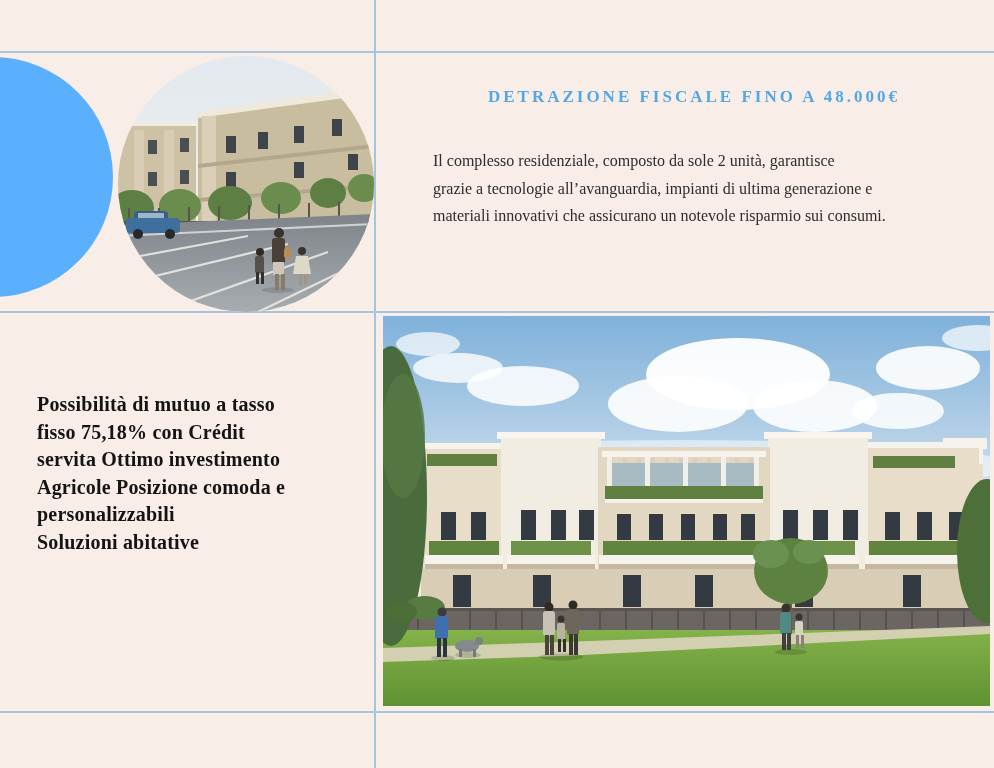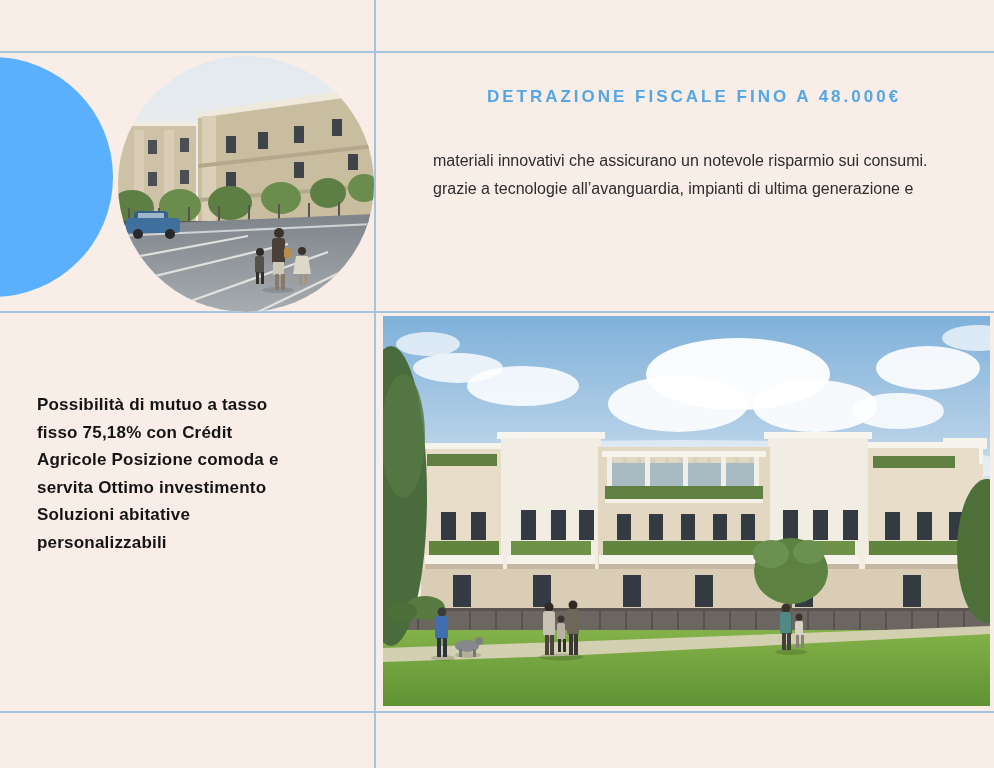--- a/index.html
+++ b/index.html
@@ -7,21 +7,21 @@
     --accent-blue:#5bb0fd;
     --heading-blue:#53a7e4;
     --divider-blue:#a6c4dc;
     --body-text:#2d2d2d;
     --left-text:#141414;
   }
   html,body{margin:0;padding:0;}
   .page{
     position:relative;width:994px;height:768px;overflow:hidden;
     background:var(--background);
-    font-family:Liberation Sans, sans-serif;
+    font-family:Liberation Serif, serif;
   }
   .hline{position:absolute;left:0;width:994px;height:2px;background:var(--divider-blue);}
   .hline.top{top:51px;}
   .hline.middle{top:311px;}
   .hline.bottom{top:711px;}
   .vline{position:absolute;top:0;left:374px;width:2px;height:768px;background:var(--divider-blue);}
   .accent-circle{
     position:absolute;left:-127px;top:57px;width:240px;height:240px;
     border-radius:50%;background:var(--accent-blue);
   }
@@ -35,21 +35,21 @@
     text-align:center;color:var(--heading-blue);
     font-weight:bold;font-size:17px;line-height:25px;letter-spacing:3px;
   }
   .intro{
     position:absolute;left:433px;top:147px;
     color:var(--body-text);font-size:16px;line-height:27.5px;
   }
   .intro div{white-space:nowrap;}
   .mortgage{
     position:absolute;left:37px;top:391px;
-    color:var(--left-text);font-weight:bold;font-size:17px;line-height:27.5px;
+    color:var(--left-text);font-weight:bold;font-size:20px;line-height:27.5px;
     letter-spacing:0.2px;
   }
   .mortgage div{white-space:nowrap;}
   .main-photo{
     position:absolute;left:383px;top:316px;width:607px;height:390px;overflow:hidden;
   }
   .main-photo svg{display:block;}
 </style>
 </head>
 <body>
@@ -160,31 +160,32 @@
         <rect x="186" y="218" width="3" height="11" fill="#a39484"></rect>
       </g>
     </svg>
   </div>
 
   <div class="headline">
     <div>DETRAZIONE FISCALE FINO A 48.000€</div>
   </div>
 
   <div class="intro">
+    <div>Il complesso residenziale, composto da sole 2 unità, garantisce</div>
+    <div>grazie a tecnologie all’avanguardia, impianti di ultima generazione e</div>
     <div>materiali innovativi che assicurano un notevole risparmio sui consumi.</div>
-    <div>grazie a tecnologie all’avanguardia, impianti di ultima generazione e</div>
   </div>
 
   <div class="mortgage">
     <div>Possibilità di mutuo a tasso</div>
     <div>fisso 75,18% con Crédit</div>
+    <div>servita Ottimo investimento</div>
     <div>Agricole Posizione comoda e</div>
-    <div>servita Ottimo investimento</div>
+    <div>personalizzabili</div>
     <div>Soluzioni abitative</div>
-    <div>personalizzabili</div>
   </div>
 
   <div class="main-photo">
     <svg width="607" height="390" viewBox="0 0 607 390">
       <defs>
         <linearGradient id="msky" x1="0" y1="0" x2="0" y2="1">
           <stop offset="0" stop-color="#7fb1da"></stop>
           <stop offset="0.6" stop-color="#b4d0e7"></stop>
           <stop offset="1" stop-color="#e9f0f5"></stop>
         </linearGradient>

